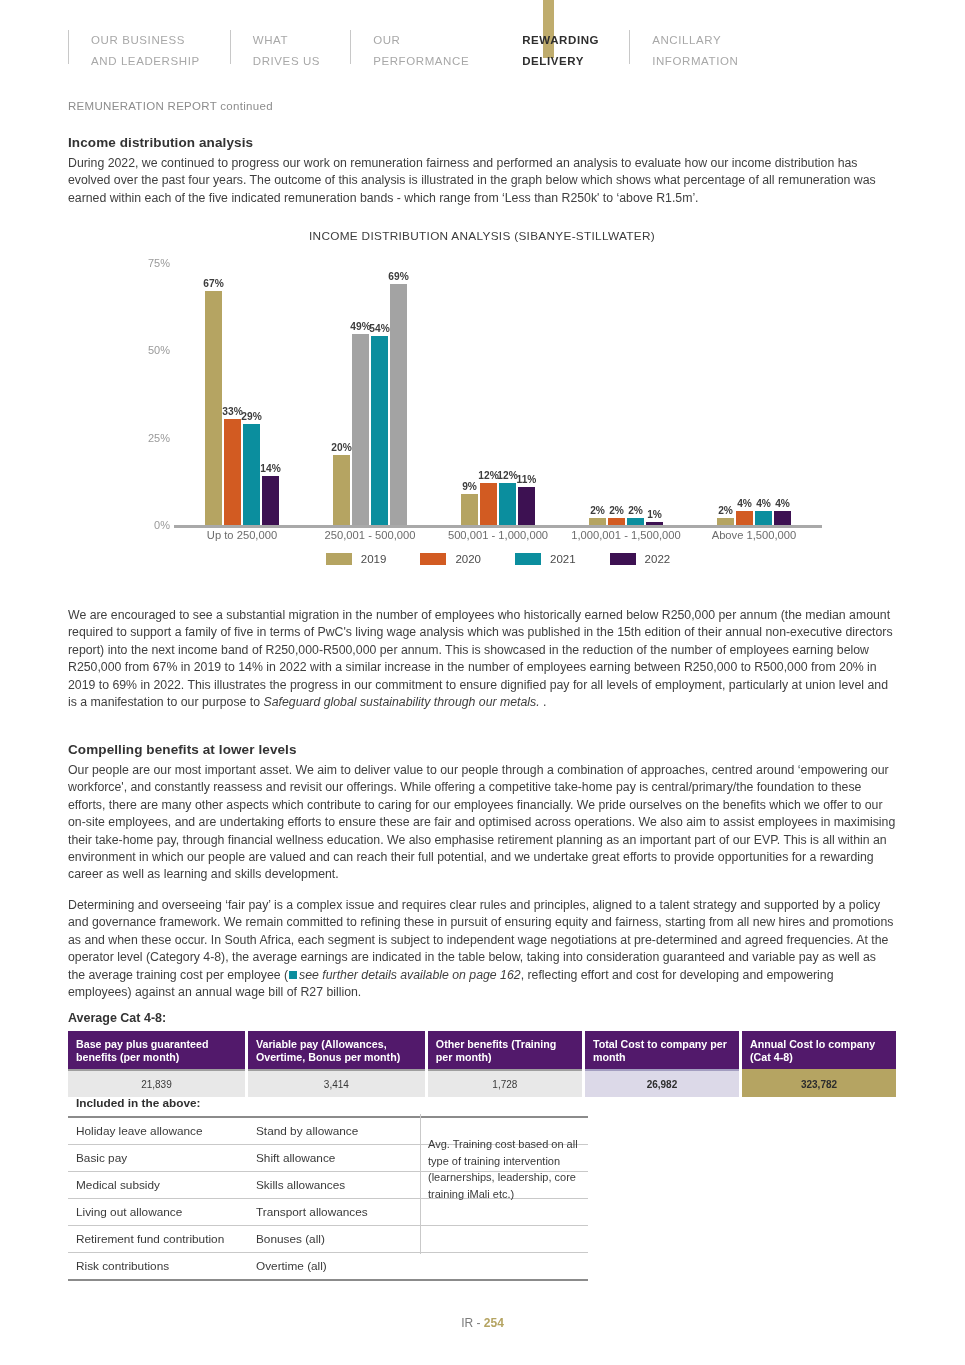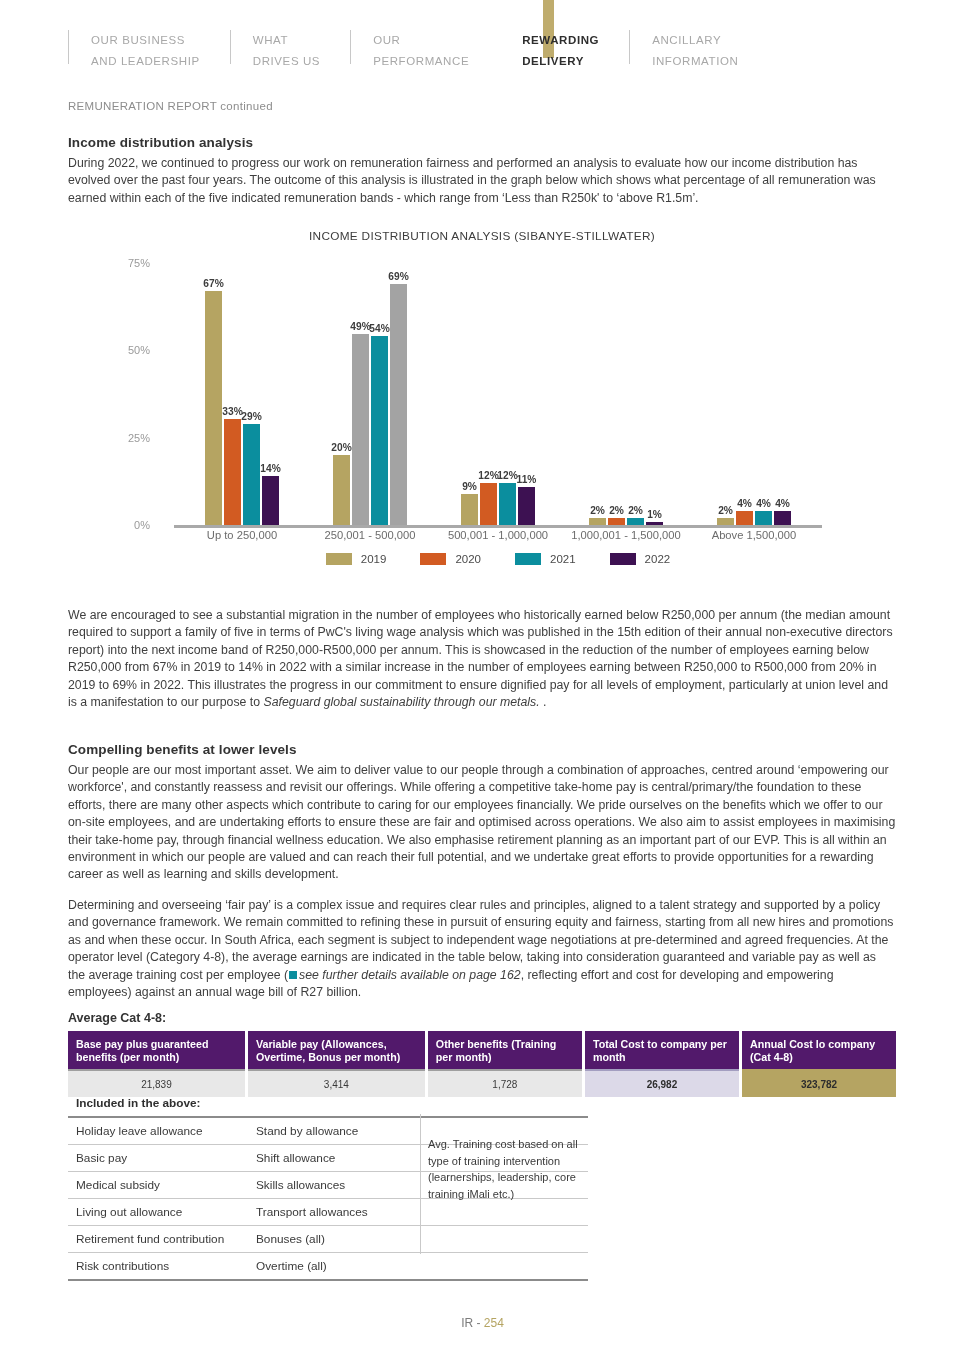--- a/index.html
+++ b/index.html
@@ -59,21 +59,21 @@
   .chart-wrap { position: absolute; left: 68px; top: 225px; width: 828px; height: 360px; }
   .chart-title {
     text-align: center; font-size: 11.8px; color: #3c3c3c;
     letter-spacing: 0.3px; margin: 0; padding-top: 4px;
   }
   .plot {
     position: absolute; left: 110px; top: 38px;
     width: 640px; height: 262px;
   }
   .ytick {
-    position: absolute; right: 100%; margin-right: 28px;
+    position: absolute; right: 100%; margin-right: 8px;
     font-size: 11px; color: #9a9a9a; transform: translateY(-50%);
     white-space: nowrap;
   }
   .axis-line {
     position: absolute; left: -4px; bottom: -3px; width: 648px; height: 3px;
     background: #a9a9a9;
   }
   .groups {
     position: absolute; left: 0; bottom: 0; width: 640px; height: 262px;
     display: flex;
@@ -164,21 +164,21 @@
   .train-divider {
     position: absolute; left: 420px; top: 1114px; width: 1px; height: 140px;
     background: #c9c9c9;
   }
 
   
   .footer {
     position: absolute; left: 0; top: 1316px; width: 965px;
     text-align: center; font-size: 12px; color: #7c7c7c;
   }
-  .footer .pg { color: #b5a462; font-weight: normal; }
+  .footer .pg { color: #b5a462; font-weight: bold; }
 </style>
 </head>
 <body>
 
 <div class="topnav">
   <div class="nav-active-bar"></div>
   <div class="nav-items">
     <div class="nav-item">
       <div class="nav-divider"></div>
       <div class="nav-label">OUR BUSINESS

